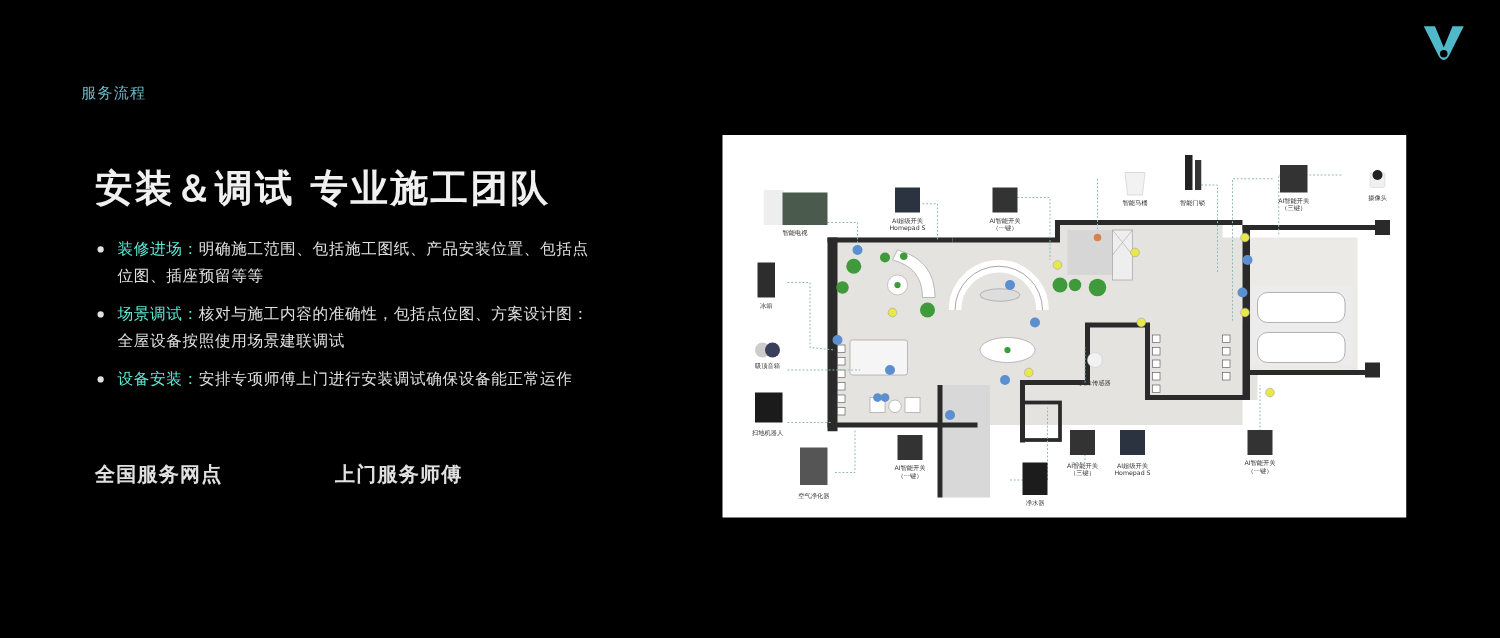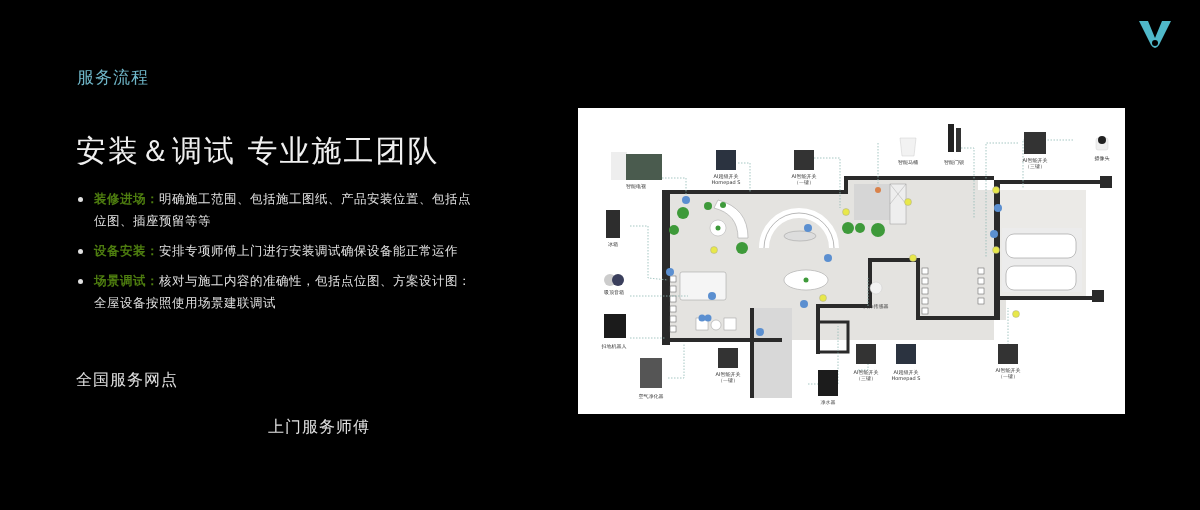--- a/index.html
+++ b/index.html
@@ -1,56 +1,56 @@
 <!DOCTYPE html>
 <html><head>
 <meta charset="utf-8">
 <style>
   * { box-sizing: border-box; margin: 0; padding: 0; }
   html, body { width: 1200px; height: 510px; background: #000; overflow: hidden; }
   body { position: relative; font-family: "DejaVu Sans", "Liberation Sans", sans-serif; color: #e8e8e8; }
 
-  .section-tag { position: absolute; left: 77px; top: 66px; font-size: 17px; color: #6fb7c9; letter-spacing: 1px; }
-  .headline { position: absolute; left: 76px; top: 131px; font-size: 30px; color: #f0f0f0; font-weight: 400; letter-spacing: 2px; white-space: nowrap; }
+  .section-tag { position: absolute; left: 65px; top: 66px; font-size: 12px; color: #6fb7c9; letter-spacing: 1px; }
+  .headline { position: absolute; left: 76px; top: 131px; font-size: 30px; color: #f0f0f0; font-weight: 700; letter-spacing: 2px; white-space: nowrap; }
 
   .bullets { position: absolute; left: 78px; top: 188px; width: 400px; list-style: none; }
   .bullets li { position: relative; padding-left: 16px; font-size: 12.5px; line-height: 22px; color: #e0e0e0; margin-bottom: 8px; letter-spacing: 0.5px; }
   .bullets li .dot { position: absolute; left: 0; top: 9px; width: 5px; height: 5px; border-radius: 50%; background: #e0e0e0; }
-  .bullets li b { font-weight: bold; color: #4d7c0f; }
-
-  .stat { position: absolute; top: 370px; }
+  .bullets li b { font-weight: normal; color: #5eead4; }
+
+  .stat { position: absolute; top: 370px; font-weight: bold; }
   .stat .label { font-size: 16px; color: #e0e0e0; letter-spacing: 1px; }
   .stat .value { font-size: 34px; color: #6ecfe0; margin-top: 10px; font-family: "Liberation Sans", sans-serif; letter-spacing: 0px; }
   .stat-1 { left: 76px; }
-  .stat-2 { left: 268px; margin-top: 47px; }
+  .stat-2 { left: 268px; }
 
   .logo { position: absolute; left: 1137px; top: 18px; width: 36px; height: 34px; }
 
   .plan { position: absolute; left: 578px; top: 108px; width: 547px; height: 306px; background: #ffffff; overflow: hidden; }
   .plan svg { display: block; }
   .dev-label { font-family: "DejaVu Sans", sans-serif; font-size: 5px; fill: #333; text-anchor: middle; }
 </style>
 </head>
 <body>
 
 <div class="section-tag">服务流程</div>
 <div class="headline">安装＆调试  专业施工团队</div>
 
 <ul class="bullets">
   <li>
     <span class="dot"></span>
     <b>装修进场：</b><span>明确施工范围、包括施工图纸、产品安装位置、包括点位图、插座预留等等</span>
   </li>
   <li>
     <span class="dot"></span>
-    <b>设备安装：</b><span>安排专项师傅上门进行安装调试确保设备能正常运作</span>
+    <b>场景调试：</b><span>核对与施工内容的准确性，包括点位图、方案设计图：全屋设备按照使用场景建联调试</span>
   </li>
   <li>
     <span class="dot"></span>
-    <b>场景调试：</b><span>核对与施工内容的准确性，包括点位图、方案设计图：全屋设备按照使用场景建联调试</span>
+    <b>设备安装：</b><span>安排专项师傅上门进行安装调试确保设备能正常运作</span>
   </li>
 </ul>
 
 <div class="stat stat-1">
   <div class="label">全国服务网点</div>
 </div>
 <div class="stat stat-2">
   <div class="label">上门服务师傅</div>
 </div>
 

